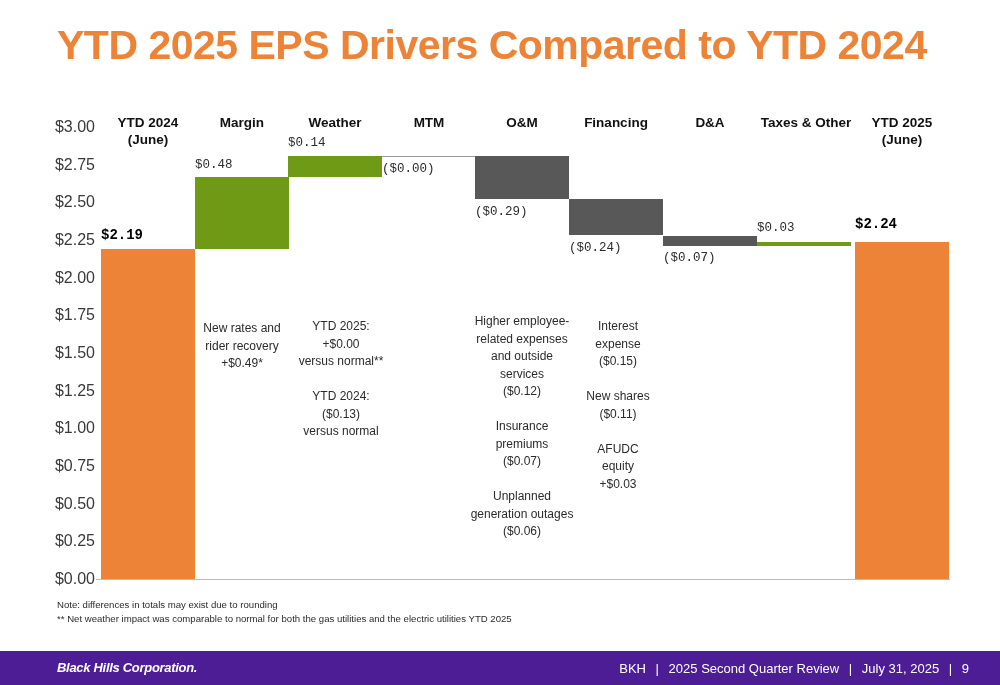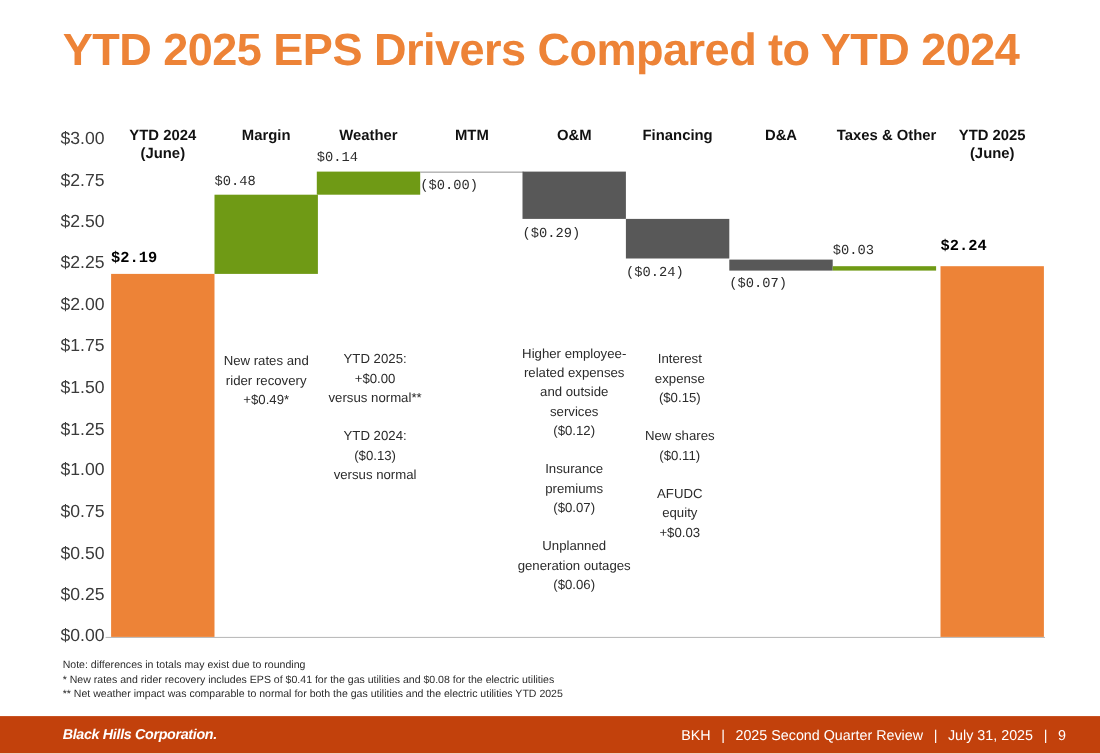--- a/index.html
+++ b/index.html
@@ -55,21 +55,21 @@
   }
 
   #footnotes {
     position:absolute; left:57px; top:598px; width:640px;
     font-size:9.6px; line-height:13.5px; color:#2b2b2b;
   }
   #footnotes div { white-space:nowrap; }
 
   #footer {
     position:absolute; left:0; top:651px; width:1000px; height:34px;
-    background:#c2410c;
+    background:#4c1d95;
   }
   #brand {
     position:absolute; left:57px; top:9px;
     font-size:13px; font-weight:bold; font-style:italic;
     color:#ffffff; letter-spacing:-0.3px;
   }
   #footer-meta {
     position:absolute; right:28px; top:10px;
     font-size:13px; color:#ffffff; white-space:nowrap;
   }
@@ -193,21 +193,20 @@
 ($0.11)
 
 AFUDC
 equity
 +$0.03</div>
 
   </div>
 
   <div id="footnotes">
     <div>Note: differences in totals may exist due to rounding</div>
-    <div>*  New rates and rider recovery includes EPS of $0.41 for the gas utilities and $0.08 for the electric utilities</div>
     <div>** Net weather impact was comparable to normal for both the gas utilities and the electric utilities YTD 2025</div>
   </div>
 
   <div id="footer">
     <div id="brand">Black Hills Corporation.</div>
     <div id="footer-meta">
       <span>BKH</span>
       <span>|</span>
       <span>2025 Second Quarter Review</span>
       <span>|</span>

